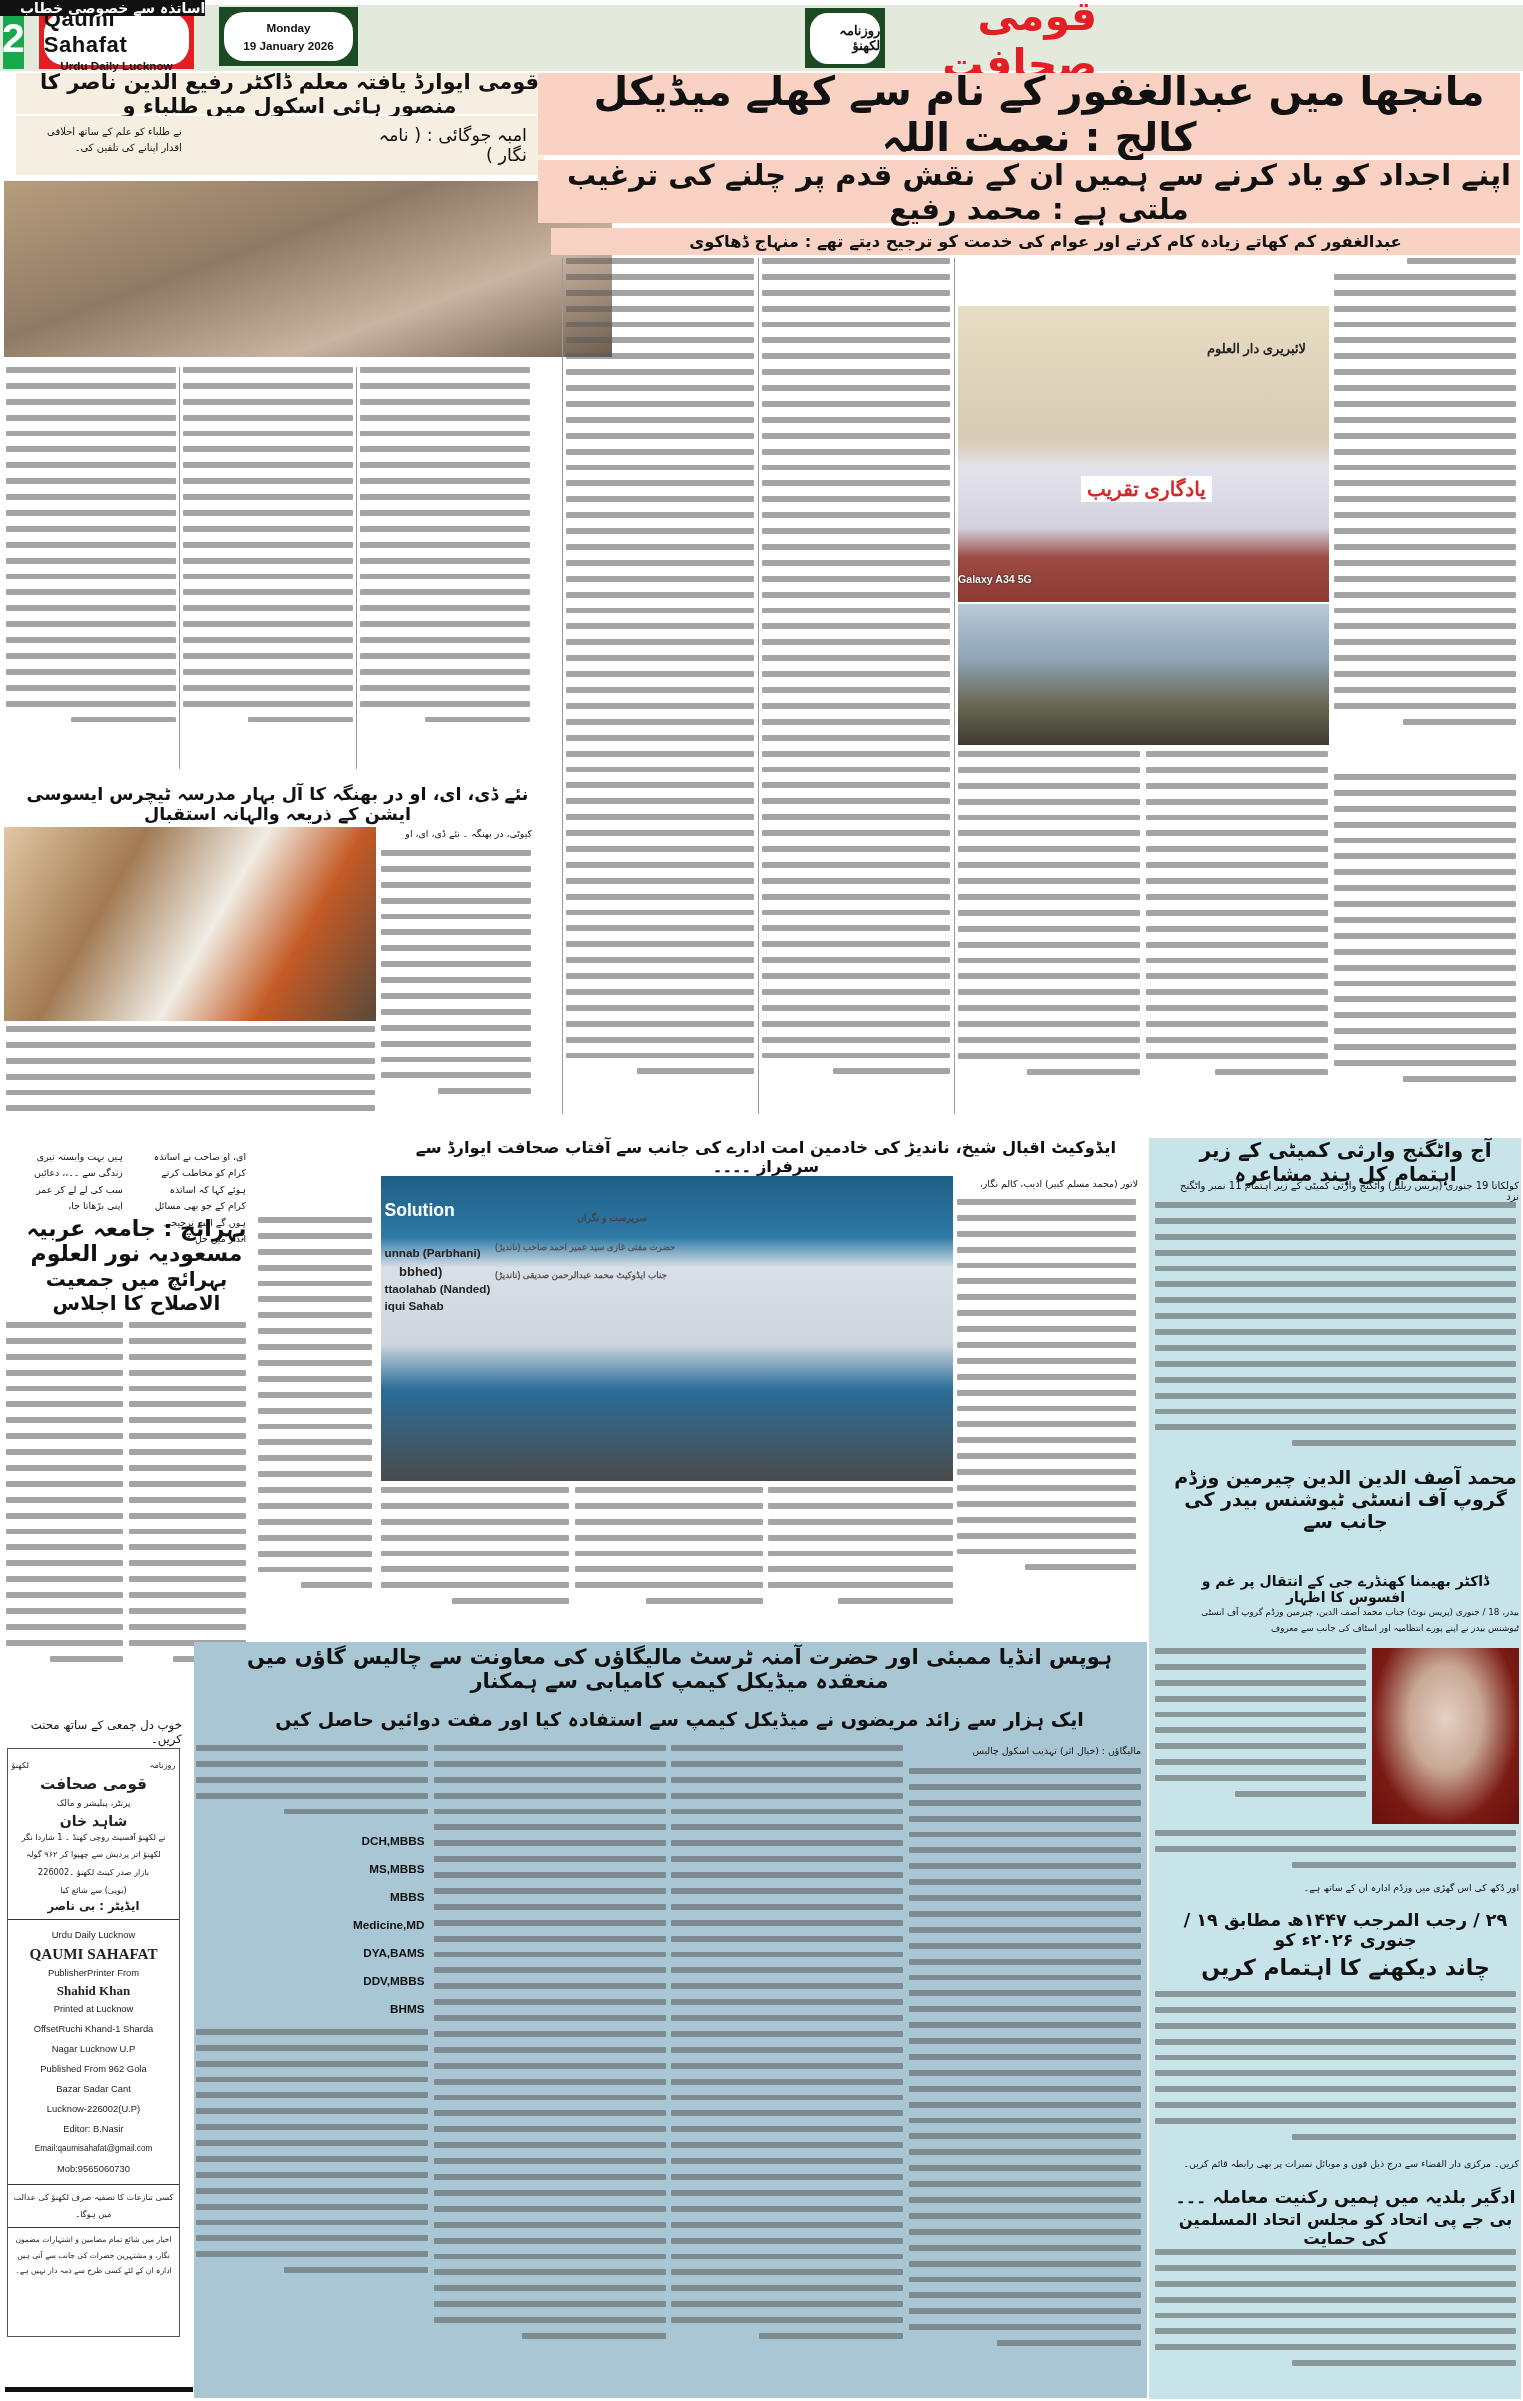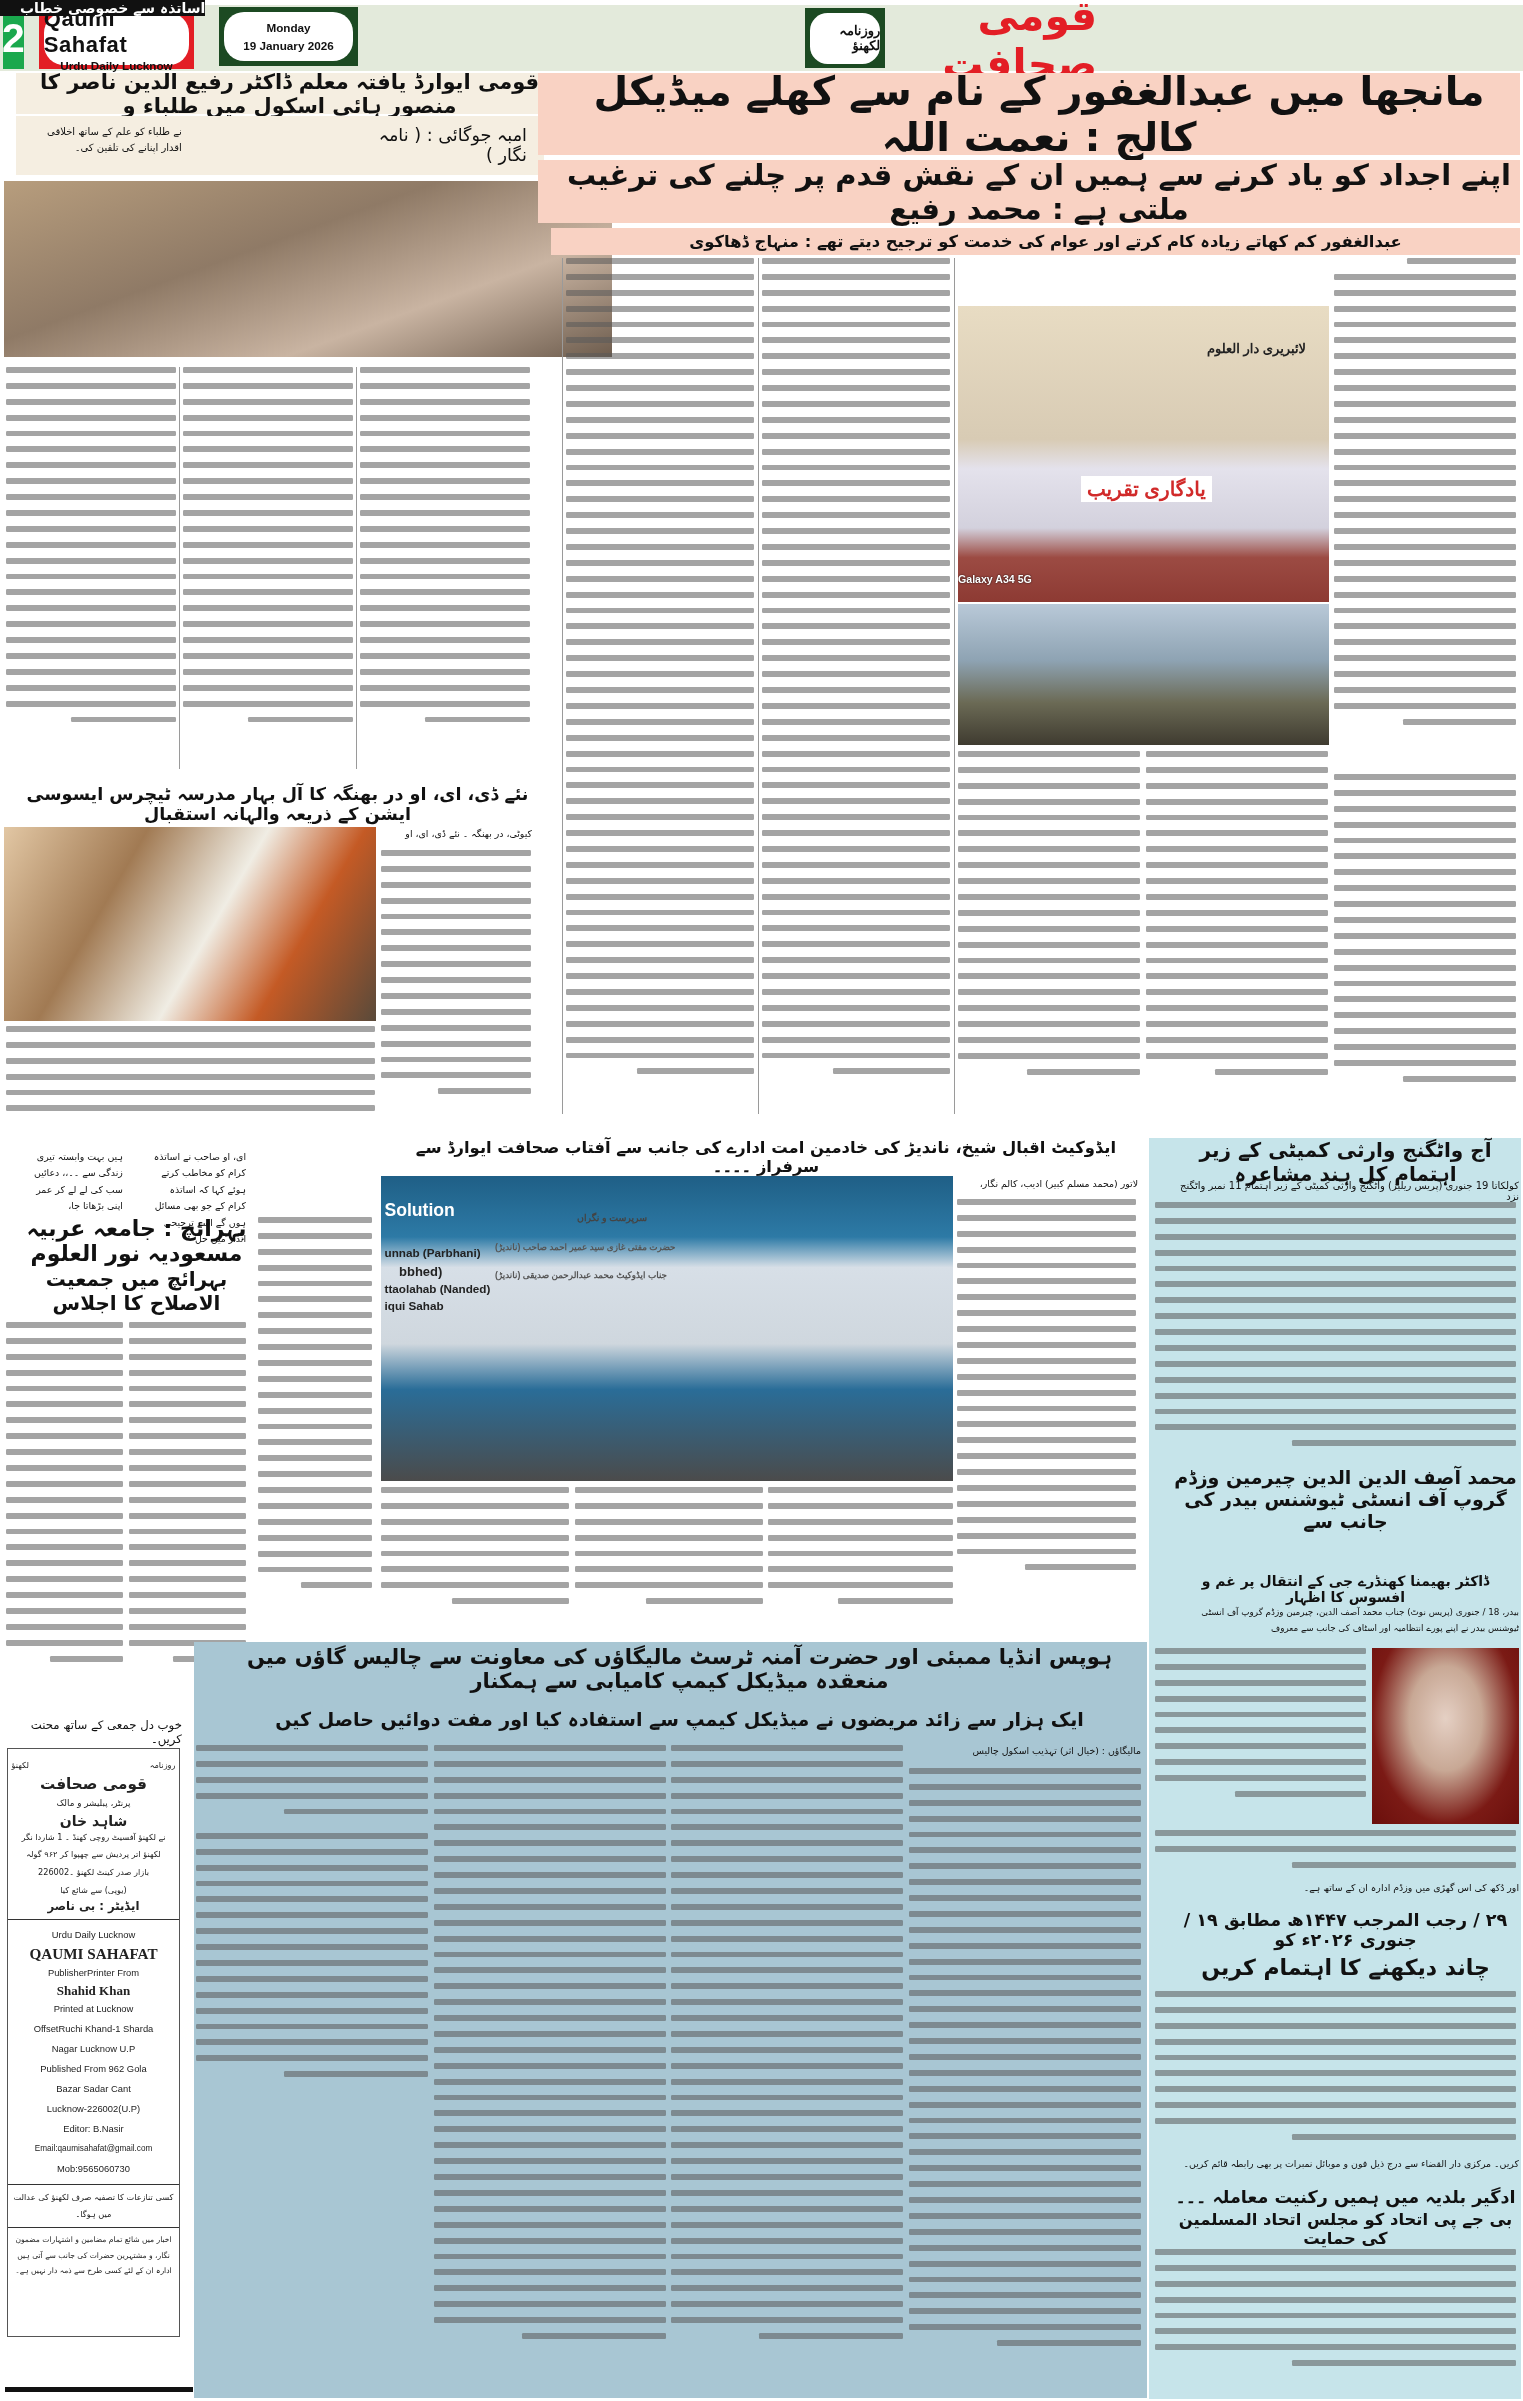--- a/index.html
+++ b/index.html
@@ -799,20 +799,29 @@
     <div class="ln s"></div>
 </div>
 <div class="abs" style="left:196px;top:1745px;width:232px;height:651px;">
   <div class="col" style="height:82px;">
       <div class="ln"></div>
       <div class="ln"></div>
       <div class="ln"></div>
       <div class="ln"></div>
       <div class="ln s"></div>
     </div>
+  <div style="font:bold 11.7px 'Liberation Sans',sans-serif;line-height:28px;text-align:right;padding-right:3.5px;">
+    <div>DCH,MBBS</div>
+    <div>MS,MBBS</div>
+    <div>MBBS</div>
+    <div>Medicine,MD</div>
+    <div>DYA,BAMS</div>
+    <div>DDV,MBBS</div>
+    <div>BHMS</div>
+  </div>
   <div class="col" style="height:293px;margin-top:5.9px;">
       <div class="ln"></div>
       <div class="ln"></div>
       <div class="ln"></div>
       <div class="ln"></div>
       <div class="ln"></div>
       <div class="ln"></div>
       <div class="ln"></div>
       <div class="ln"></div>
       <div class="ln"></div>

